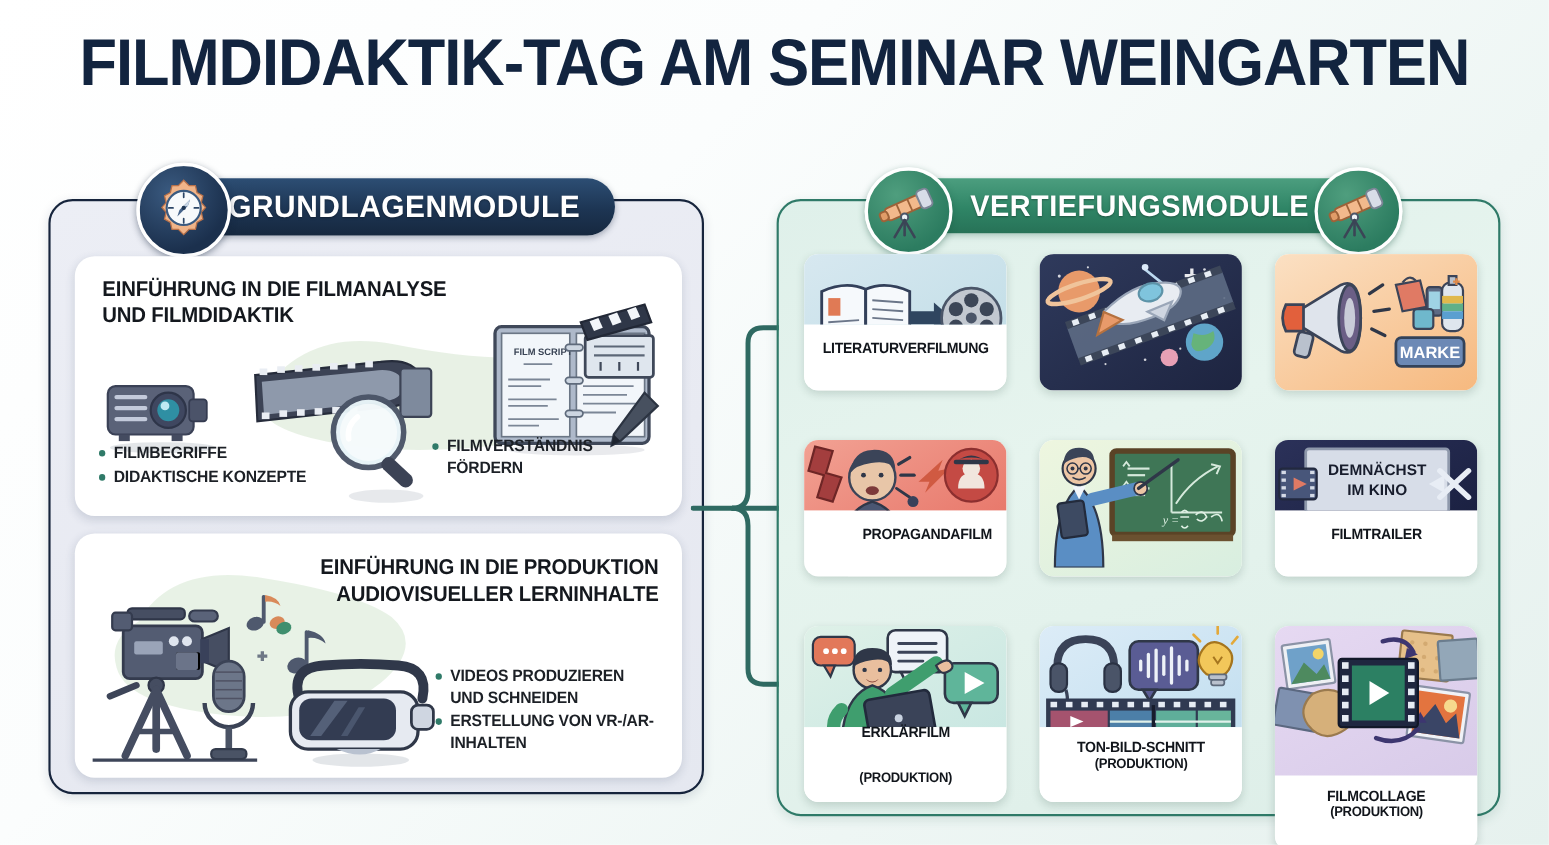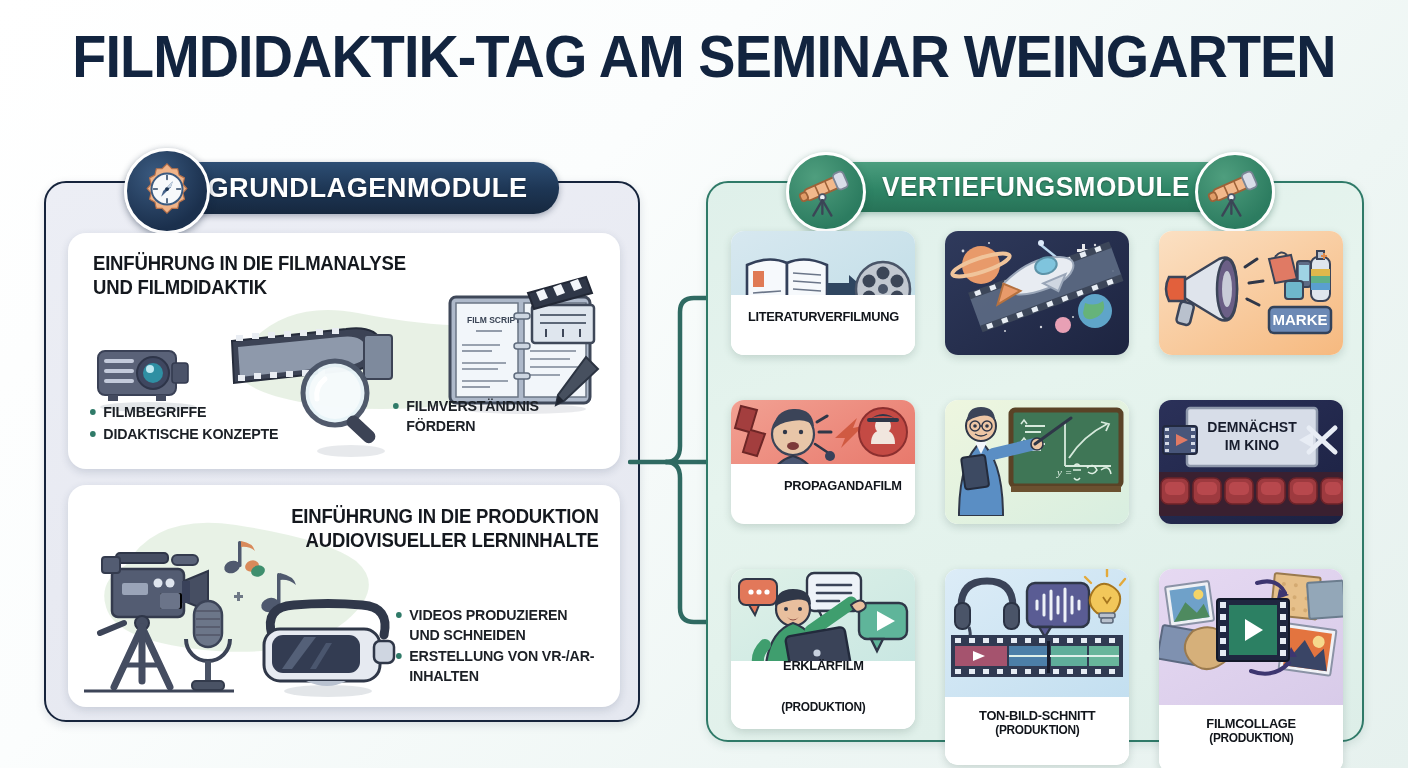--- a/index.html
+++ b/index.html
@@ -639,20 +639,23 @@
           <rect x="6" y="82" width="20" height="13" rx="5"></rect>
           <rect x="38" y="82" width="20" height="13" rx="5"></rect>
           <rect x="70" y="82" width="20" height="13" rx="5"></rect>
           <rect x="102" y="82" width="20" height="13" rx="5"></rect>
           <rect x="134" y="82" width="20" height="13" rx="5"></rect>
           <rect x="166" y="82" width="16" height="13" rx="5"></rect>
         </g>
       </g>
     </svg>
   </div>
+  <div class="cap" style="height:36px;">
+    <span class="cap-main">FILMTRAILER</span>
+  </div>
 </div>
 
 <div class="tile" style="left:731px;top:569px;height:160px;">
   <div class="art" style="background:linear-gradient(150deg,#dff1e8,#c9e7e2);">
     <svg width="184" height="112" viewBox="0 0 184 112">
       <g>
         <rect x="8" y="10" width="38" height="26" rx="7" fill="#e2785a" stroke="#2f3748" stroke-width="2"></rect>
         <path d="M18 36 L24 46 L28 36 Z" fill="#e2785a" stroke="#2f3748" stroke-width="2"></path>
         <g fill="#fff">
             <circle cx="20" cy="23" r="2.6"></circle>
@@ -686,21 +689,21 @@
       <circle cx="86" cy="84" r="3.6" fill="#c8d2e0"></circle>
       <path d="M34 76 q-10 10 -6 22" fill="none" stroke="#3f9e6e" stroke-width="12" stroke-linecap="round"></path>
     </svg>
   </div>
   <div class="cap" style="height:44px;gap:27px;">
     <span class="cap-main">ERKLÄRFILM</span>
     <span class="cap-sub">(PRODUKTION)</span>
   </div>
 </div>
 
-<div class="tile" style="left:945px;top:569px;height:196px;">
+<div class="tile" style="left:945px;top:569px;height:160px;">
   <div class="art" style="background:linear-gradient(150deg,#dcecf7,#c3dff0);">
     <svg width="184" height="112" viewBox="0 0 184 112">
       <path d="M16 38 q0 -26 26 -26 q26 0 26 26" fill="none" stroke="#3a4358" stroke-width="7" stroke-linecap="round"></path>
       <rect x="10" y="34" width="15" height="26" rx="7" fill="#4a5468" stroke="#2a3244" stroke-width="2"></rect>
       <rect x="59" y="34" width="15" height="26" rx="7" fill="#4a5468" stroke="#2a3244" stroke-width="2"></rect>
       <path d="M24 58 q4 14 -4 18" fill="none" stroke="#3a4358" stroke-width="3"></path>
       <circle cx="19" cy="77" r="3.4" fill="#3a4358"></circle>
       <rect x="82" y="14" width="62" height="44" rx="8" fill="#5a5c94" stroke="#2f3748" stroke-width="2.4"></rect>
       <path d="M94 58 L100 68 L106 58 Z" fill="#5a5c94" stroke="#2f3748" stroke-width="2.4"></path>
       <g stroke="#eef2f8" stroke-width="3" stroke-linecap="round">

